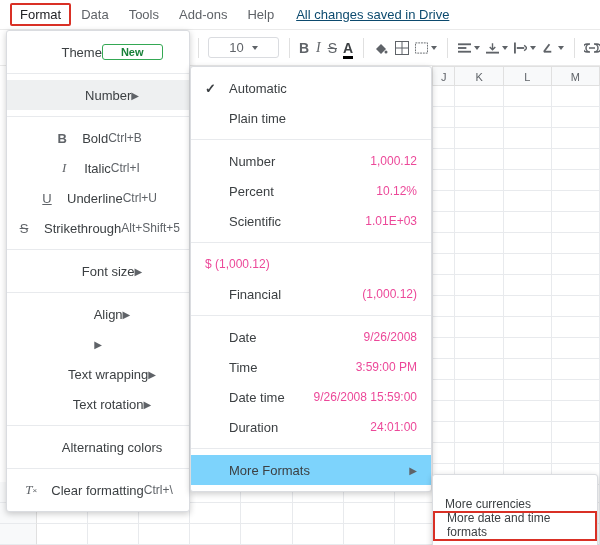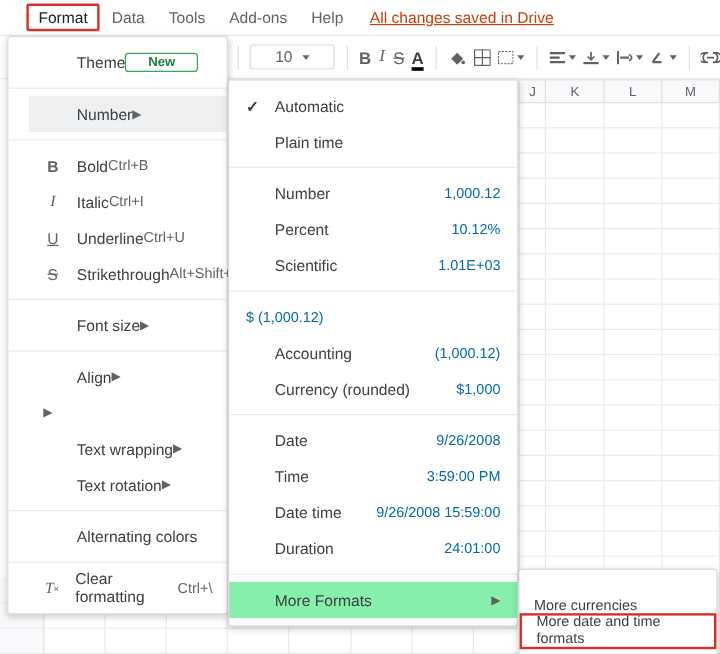--- a/index.html
+++ b/index.html
@@ -26,25 +26,24 @@
   }
   .menubar .menu-item {
     padding: 4px 10px;
     cursor: pointer;
   }
   .menubar .menu-item.active {
     border: 2px solid #d93025;
     border-radius: 2px;
     color: #202124;
     padding: 2px 8px;
-    margin-left: 12px;
   }
   .saved-text {
     margin-left: 12px;
-    color: #c2410c;
+    color: #0c4a6e;
     text-decoration: underline;
     font-size: 13px;
   }
   .toolbar {
     display: flex;
     align-items: center;
     height: 36px;
     padding-left: 194px;
     gap: 6px;
     border-bottom: 1px solid #eaeaea;
@@ -89,21 +88,21 @@
   .rows2 .rowhead { width:40px; background:#f8f9fa; border-right:1px solid #e0e0e0; border-bottom:1px solid #e8eaed; }
 
   
   .format-menu {
     position:absolute; left:6px; top:30px; width:184px;
     background:#fff; border:1px solid #dadce0; border-radius:3px;
     box-shadow:0 2px 6px rgba(0,0,0,.2);
     padding:6px 0;
     z-index:10;
   }
-  .fm-row { display:flex; align-items:center; height:30px; padding:0 12px; justify-content:flex-start; font-size:13px; color:#3c4043;margin-left:17px; }
+  .fm-row { display:flex; align-items:center; height:30px; padding:0 12px; justify-content:center; font-size:13px; color:#3c4043; }
   .fm-row.highlight { background:#eef0f1; }
   .fm-row .left { display:flex; align-items:center; gap:12px; }
   .fm-row .icon { width:16px; display:flex; align-items:center; justify-content:center; color:#5f6368; }
   .fm-row .shortcut { color:#5f6368; font-size:12px; }
   .fm-row .arrow { color:#5f6368; font-size:10px; }
   .fm-row.disabled { color:#bdc1c6; }
   .fm-sep { height:1px; background:#e8eaed; margin:6px 0; }
   .new-badge {
     border:1px solid #34a853; color:#188038; font-size:11px; font-weight:700;
     border-radius:3px; padding:1px 18px;
@@ -113,22 +112,22 @@
   .number-menu {
     position:absolute; left:190px; top:66px; width:242px;
     background:#fff; border:1px solid #dadce0; border-radius:3px;
     box-shadow:0 2px 6px rgba(0,0,0,.2);
     padding:6px 0;
     z-index:11;
   }
   .nm-row { display:flex; align-items:center; height:30px; padding:0 14px; justify-content:space-between; font-size:13px; color:#3c4043; }
   .nm-row .lead { display:flex; align-items:center; gap:10px; }
   .nm-row .check { width:14px; color:#3c4043; font-weight:700; }
-  .nm-row .example { color:#0369a1; font-size:12px; }
-  .nm-row.highlight { background:#86efac;gap:17px; }
+  .nm-row .example { color:#ec4899; font-size:12px; }
+  .nm-row.highlight { background:#7dd3fc;gap:17px; }
   .nm-sep { height:1px; background:#e8eaed; margin:6px 0; }
 
   
   .more-menu {
     position:absolute; left:432px; top:474px; width:166px;
     background:#fff; border:1px solid #dadce0; border-radius:3px;
     box-shadow:0 2px 6px rgba(0,0,0,.2);
     padding:6px 0;
     z-index:12;
   }
@@ -535,30 +534,23 @@
       </span>
     <span class="example">1.01E+03</span>
   </div>
   <div class="nm-sep"></div>
   <div class="nm-row">
     <span class="example">$ (1,000.12)</span>
   </div>
   <div class="nm-row">
     <span class="lead">
         <span class="check"></span>
-        <span>Accounting</span>
+        <span>Financial</span>
       </span>
     <span class="example">(1,000.12)</span>
-  </div>
-  <div class="nm-row">
-    <span class="lead">
-        <span class="check"></span>
-        <span>Currency (rounded)</span>
-      </span>
-    <span class="example">$1,000</span>
   </div>
   <div class="nm-sep"></div>
   <div class="nm-row">
     <span class="lead">
         <span class="check"></span>
         <span>Date</span>
       </span>
     <span class="example">9/26/2008</span>
   </div>
   <div class="nm-row">

